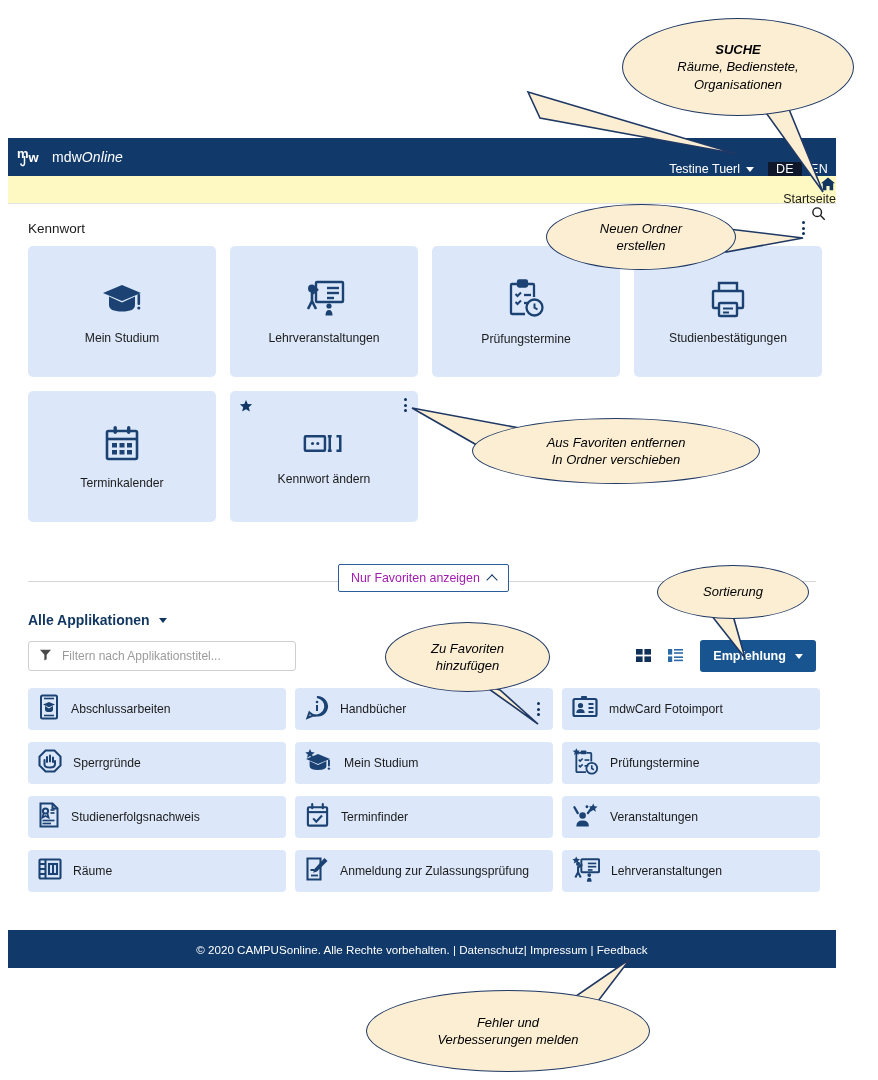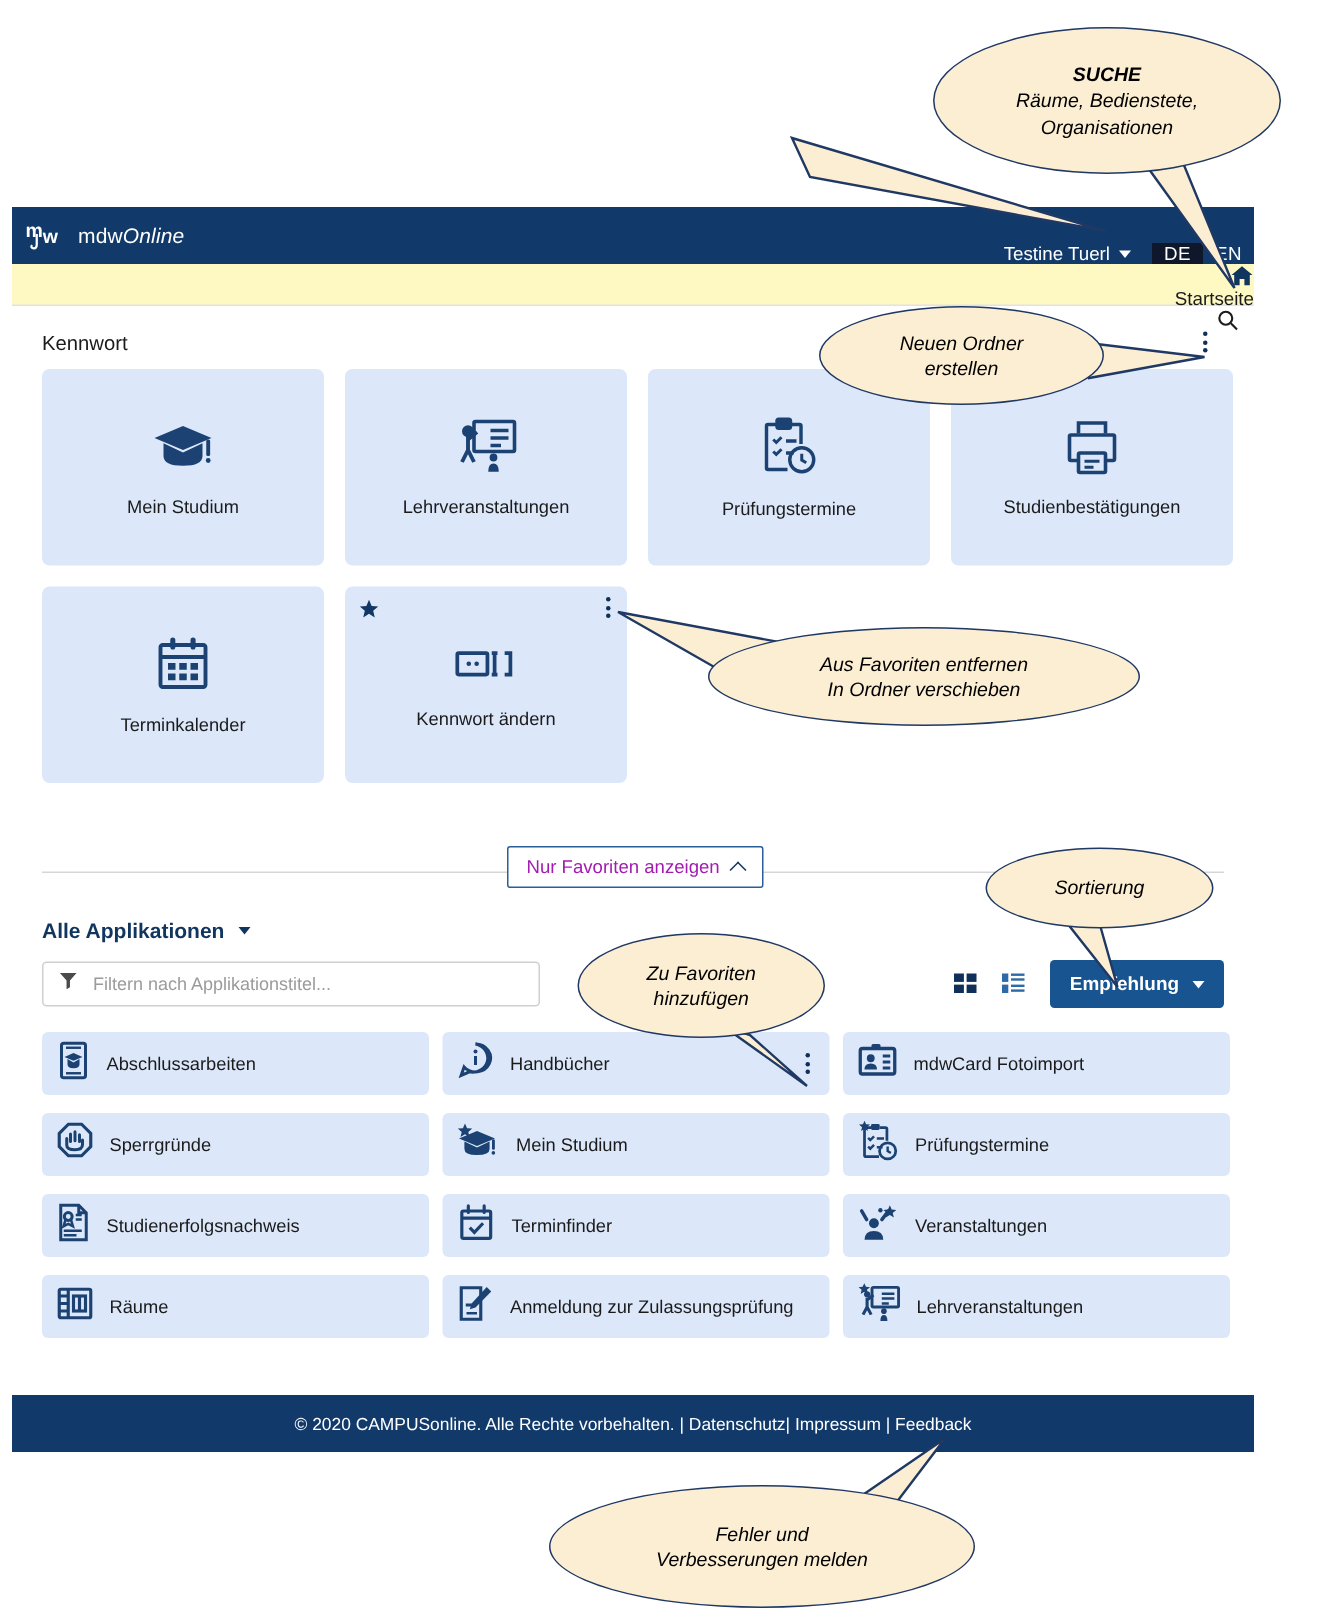--- a/index.html
+++ b/index.html
@@ -105,21 +105,21 @@
     border-top: 1.8px solid #10365f; transform: rotate(45deg);
     margin-top: 3px;
   }
 
   .apps-head { display:flex; align-items:center; gap:9px; padding: 14px 20px 0 20px; }
   .apps-title { font-size: 14px; font-weight: 700; color: #10365f; }
   .caret-down.dark { border-top-color: #10365f; }
 
   .toolbar { display: flex; align-items: center; padding: 12px 20px 0 20px; }
   .filter-box {
-    width: 332px; height: 30px; border: 1px solid #cfcfcf; border-radius: 3px;
+    width: 268px; height: 30px; border: 1px solid #cfcfcf; border-radius: 3px;
     background: #fff; display: flex; align-items: center; gap: 10px; padding: 0 10px;
   }
   .filter-ph { font-size: 12px; color: #9b9b9b; }
   .toolbar-right { margin-left: auto; display: flex; align-items: center; gap: 16px; }
   .viewbtn { display:flex; align-items:center; }
   .sortbtn {
     background: #18548f; color: #fff; font-size: 12.6px; font-weight: 700;
     border-radius: 3px; padding: 9px 13px; display: flex; align-items: center; gap: 9px;
   }
 

